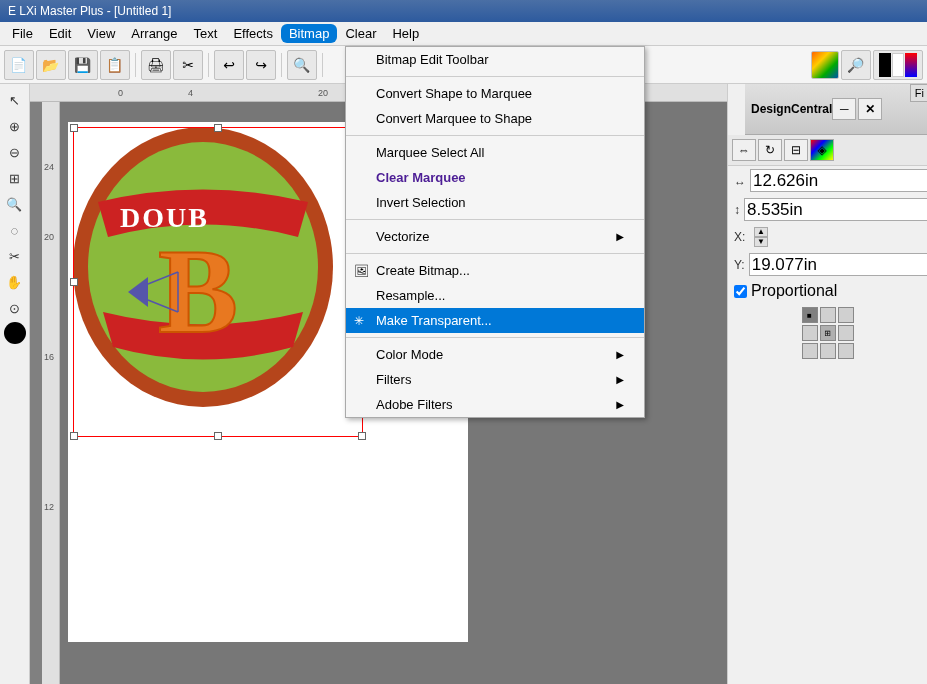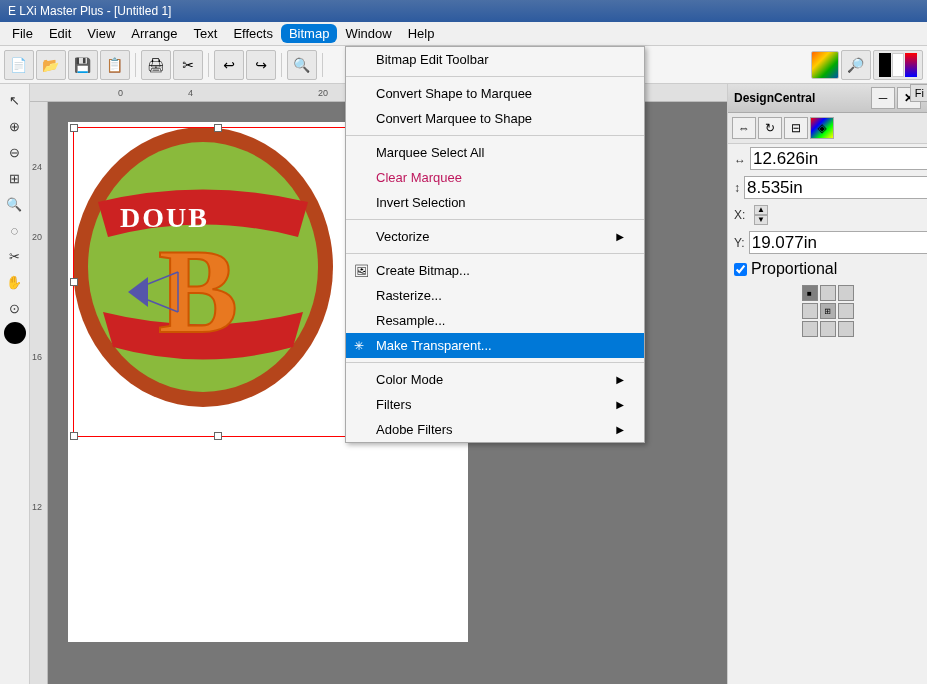--- a/index.html
+++ b/index.html
@@ -179,26 +179,27 @@
     #design-central {
       width: 200px;
       background: #f0f0f0;
       border-left: 1px solid #ccc;
       display: flex;
       flex-direction: column;
     }
     #design-central-header {
       background: linear-gradient(to bottom, #e0e0e0, #c8c8c8);
       border-bottom: 1px solid #aaa;
-      padding: 3px 6px;
+      padding: 14px 6px;
       font-size: 12px;
       font-weight: bold;
       display: flex;
       align-items: center;
-      justify-content: space-between;
+      justify-content: flex-start;
+      margin-left: 17px;
     }
     #design-central-toolbar {
       display: flex;
       padding: 4px;
       gap: 2px;
       background: #e8e8e8;
       border-bottom: 1px solid #ccc;
     }
     .dc-btn {
       width: 24px;
@@ -298,21 +299,21 @@
       padding: 5px 20px 5px 30px;
       cursor: pointer;
       display: flex;
       align-items: center;
       justify-content: space-between;
       color: #000;
       font-size: 13px;
       position: relative;
     }
     .dropdown-item.highlighted { background: #0078d7; color: white; }
-    .dropdown-item.disabled { color: #be185d; cursor: default; }
+    .dropdown-item.disabled { color: #4c1d95; cursor: default; font-weight: bold; }
 
     .dropdown-item-icon {
       position: absolute;
       left: 8px;
       font-size: 12px;
     }
 
     .submenu-arrow {
       font-size: 10px;
     }
@@ -332,21 +333,21 @@
 </div>
 
 <div id="menu-bar">
   <span class="menu-item">File</span>
   <span class="menu-item">Edit</span>
   <span class="menu-item">View</span>
   <span class="menu-item">Arrange</span>
   <span class="menu-item">Text</span>
   <span class="menu-item">Effects</span>
   <span class="menu-item active">Bitmap</span>
-  <span class="menu-item">Window</span>
+  <span class="menu-item">Clear</span>
   <span class="menu-item">Help</span>
 </div>
 
 <div id="toolbar">
   <div class="tool-btn">📄</div>
   <div class="tool-btn">📂</div>
   <div class="tool-btn">💾</div>
   <div class="tool-btn">📋</div>
   <div class="tool-separator"></div>
   <div class="tool-btn">🖨</div>
@@ -386,21 +387,21 @@
 
   <div id="canvas-area">
 
     <div id="ruler-top" style="position:absolute;top:0;left:0;right:0;height:18px;background:#e0e0e0;border-bottom:1px solid #bbb;z-index:10;">
       <div style="margin-left:18px;display:flex;align-items:center;height:100%;font-size:9px;color:#555;position:relative;">
         <span style="position:absolute;left:40px;">0</span>
         <span style="position:absolute;left:110px;">4</span>
         <span style="position:absolute;left:240px;">20</span>
       </div>
     </div>
-    <div id="ruler-left" style="position:absolute;top:18px;left:0;width:18px;bottom:0;background:#e0e0e0;border-right:1px solid #bbb;z-index:10;font-size:9px;color:#555;padding-left:9px;">
+    <div id="ruler-left" style="position:absolute;top:18px;left:12px;width:18px;bottom:0;background:#e0e0e0;border-right:1px solid #bbb;z-index:10;font-size:9px;color:#555;padding-left:9px;">
       <div style="position:absolute;top:60px;left:2px;">24</div>
       <div style="position:absolute;top:130px;left:2px;">20</div>
       <div style="position:absolute;top:250px;left:2px;">16</div>
       <div style="position:absolute;top:400px;left:2px;">12</div>
     </div>
 
     <div id="canvas-content">
 
       <div id="canvas-white"></div>
 
@@ -540,23 +541,20 @@
   <div class="dropdown-item">
     <span>Vectorize</span>
     <span class="submenu-arrow">▶</span>
   </div>
   <div class="menu-section-divider"></div>
   <div class="dropdown-item">
     <span class="dropdown-item-icon">🖼</span>
     <span>Create Bitmap...</span>
   </div>
   <div class="dropdown-item">
-    <span>Rasterize...</span>
-  </div>
-  <div class="dropdown-item">
     <span>Resample...</span>
   </div>
   <div class="dropdown-item highlighted">
     <span class="dropdown-item-icon">✳</span>
     <span>Make Transparent...</span>
   </div>
   <div class="menu-section-divider"></div>
   <div class="dropdown-item">
     <span>Color Mode</span>
     <span class="submenu-arrow">▶</span>

